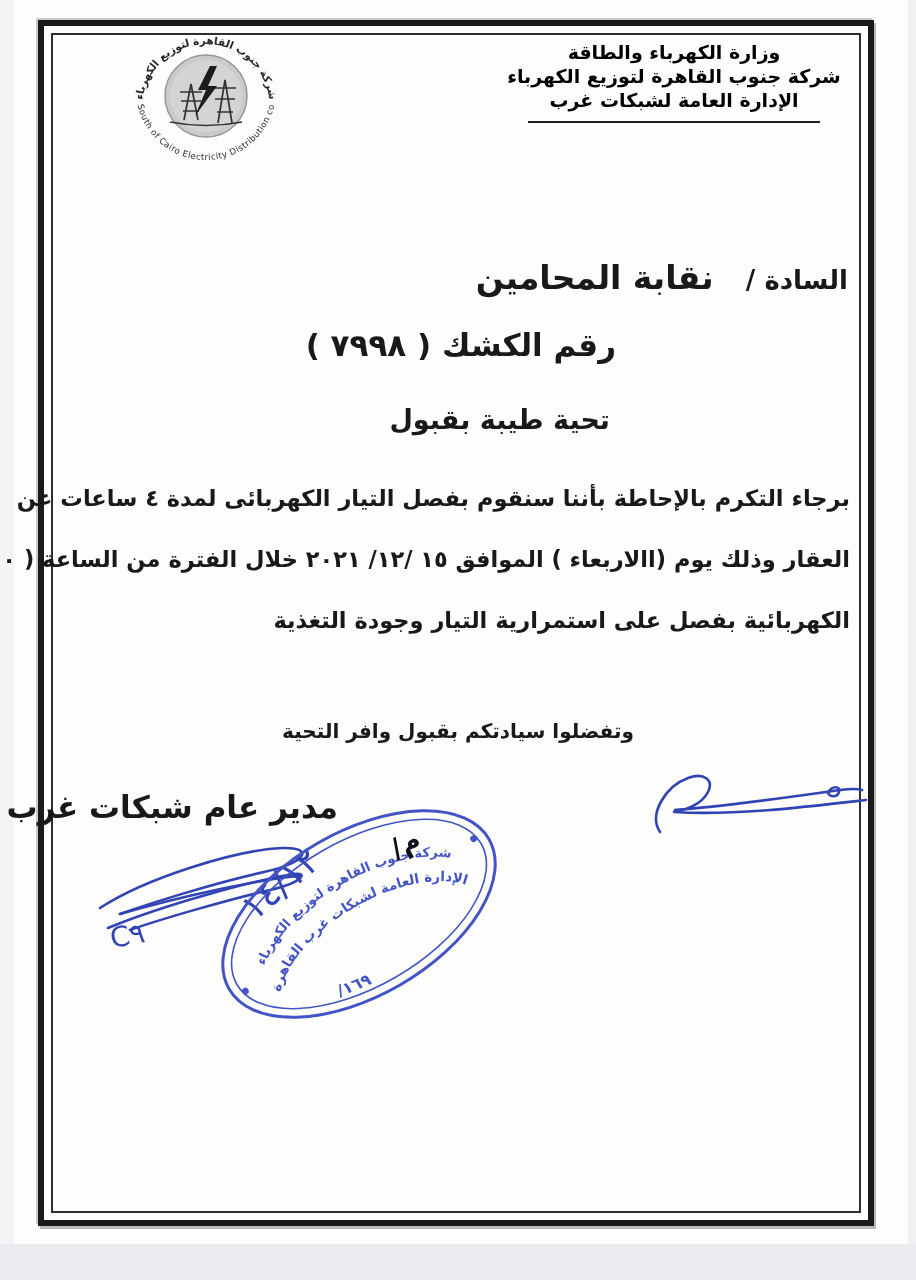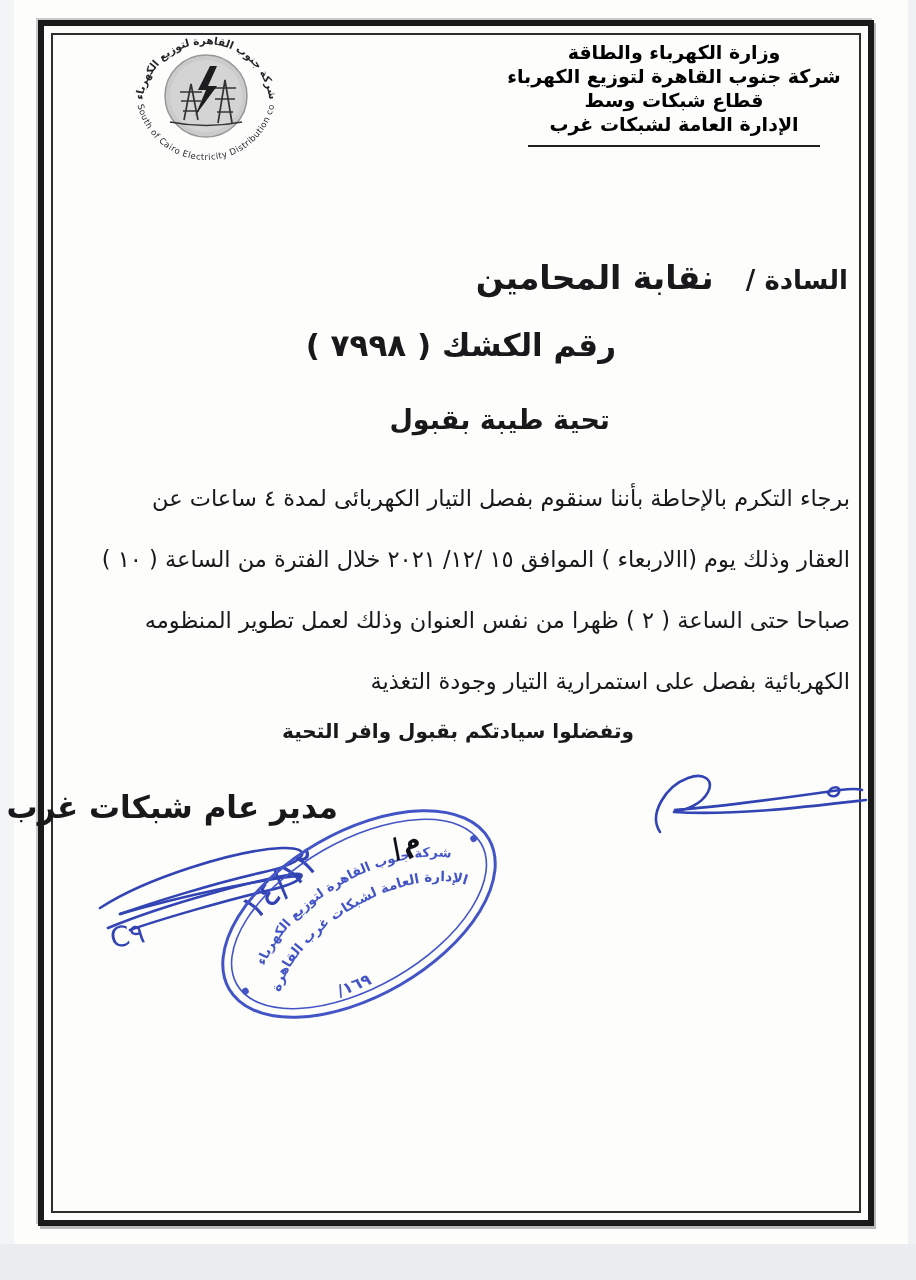--- a/index.html
+++ b/index.html
@@ -41,21 +41,21 @@
   .addressee .prefix{font-size:26px;font-weight:bold;letter-spacing:.5px;}
   .addressee .name{font-size:33px;font-weight:800;margin-right:27px;letter-spacing:-.5px;}
 
   .kiosk{top:327px;right:300px;direction:rtl;white-space:nowrap;
     font-size:31px;font-weight:800;}
 
   .greeting{top:404px;right:306px;direction:rtl;white-space:nowrap;
     font-size:27px;font-weight:800;}
 
   .body-text{top:468px;right:66px;left:40px;direction:rtl;text-align:right;
-    font-size:22.5px;font-weight:normal;line-height:61px;}
+    font-size:22.5px;font-weight:bold;line-height:61px;}
   .body-text .bline{white-space:nowrap;}
 
   .closing{top:719px;left:0;width:916px;text-align:center;direction:rtl;
     font-size:20px;font-weight:800;}
 
   .sig-title{top:789px;left:96px;width:242px;text-align:right;direction:rtl;
     font-size:31px;font-weight:bold;white-space:nowrap;}
 
   .pen-loop{left:642px;top:756px;}
   .signature-svg{left:86px;top:822px;}
@@ -97,38 +97,36 @@
     </text>
     <text font-size="8.6" fill="#2c2c30" letter-spacing="0.4">
       <textPath href="#arcBot" startOffset="50%" text-anchor="middle">South of Cairo Electricity Distribution co</textPath>
     </text>
   </svg>
 </div>
 
 <div class="abs org-block">
   <div>وزارة الكهرباء والطاقة</div>
   <div>شركة جنوب القاهرة لتوزيع الكهرباء</div>
-  <div>قطاع شبكات وسط</div>
   <div>الإدارة العامة لشبكات غرب</div>
   <div class="org-rule"></div>
 </div>
 
 <div class="abs addressee">
   <span class="prefix">السادة /</span>
   <span class="name">نقابة المحامين</span>
 </div>
 
 <div class="abs kiosk">رقم الكشك (   ٧٩٩٨ )</div>
 
 <div class="abs greeting">تحية طيبة بقبول</div>
 
 <div class="abs body-text">
   <div class="bline">برجاء التكرم بالإحاطة بأننا سنقوم بفصل التيار الكهربائى لمدة ٤  ساعات عن</div>
   <div class="bline">العقار وذلك يوم (االاربعاء )  الموافق  ١٥ /١٢/ ٢٠٢١  خلال الفترة من الساعة ( ١٠ )</div>
-  <div class="bline">صباحا حتى الساعة  ( ٢ )  ظهرا  من نفس العنوان وذلك لعمل تطوير المنظومه</div>
   <div class="bline">الكهربائية بفصل على استمرارية التيار وجودة التغذية</div>
 </div>
 
 <div class="abs closing">وتفضلوا سيادتكم بقبول وافر التحية</div>
 
 <div class="abs sig-title">مدير عام شبكات غرب</div>
 
 <svg class="abs pen-loop" width="232" height="92" viewBox="0 0 232 92">
   <g fill="none" stroke="#3244b4" stroke-width="2.6" stroke-linecap="round">
     <path d="M18,76 C6,58 24,30 46,22 C62,16 72,24 66,36 C60,48 42,56 32,54 C62,52 142,42 198,34 C206,33 214,32 220,34"></path>

